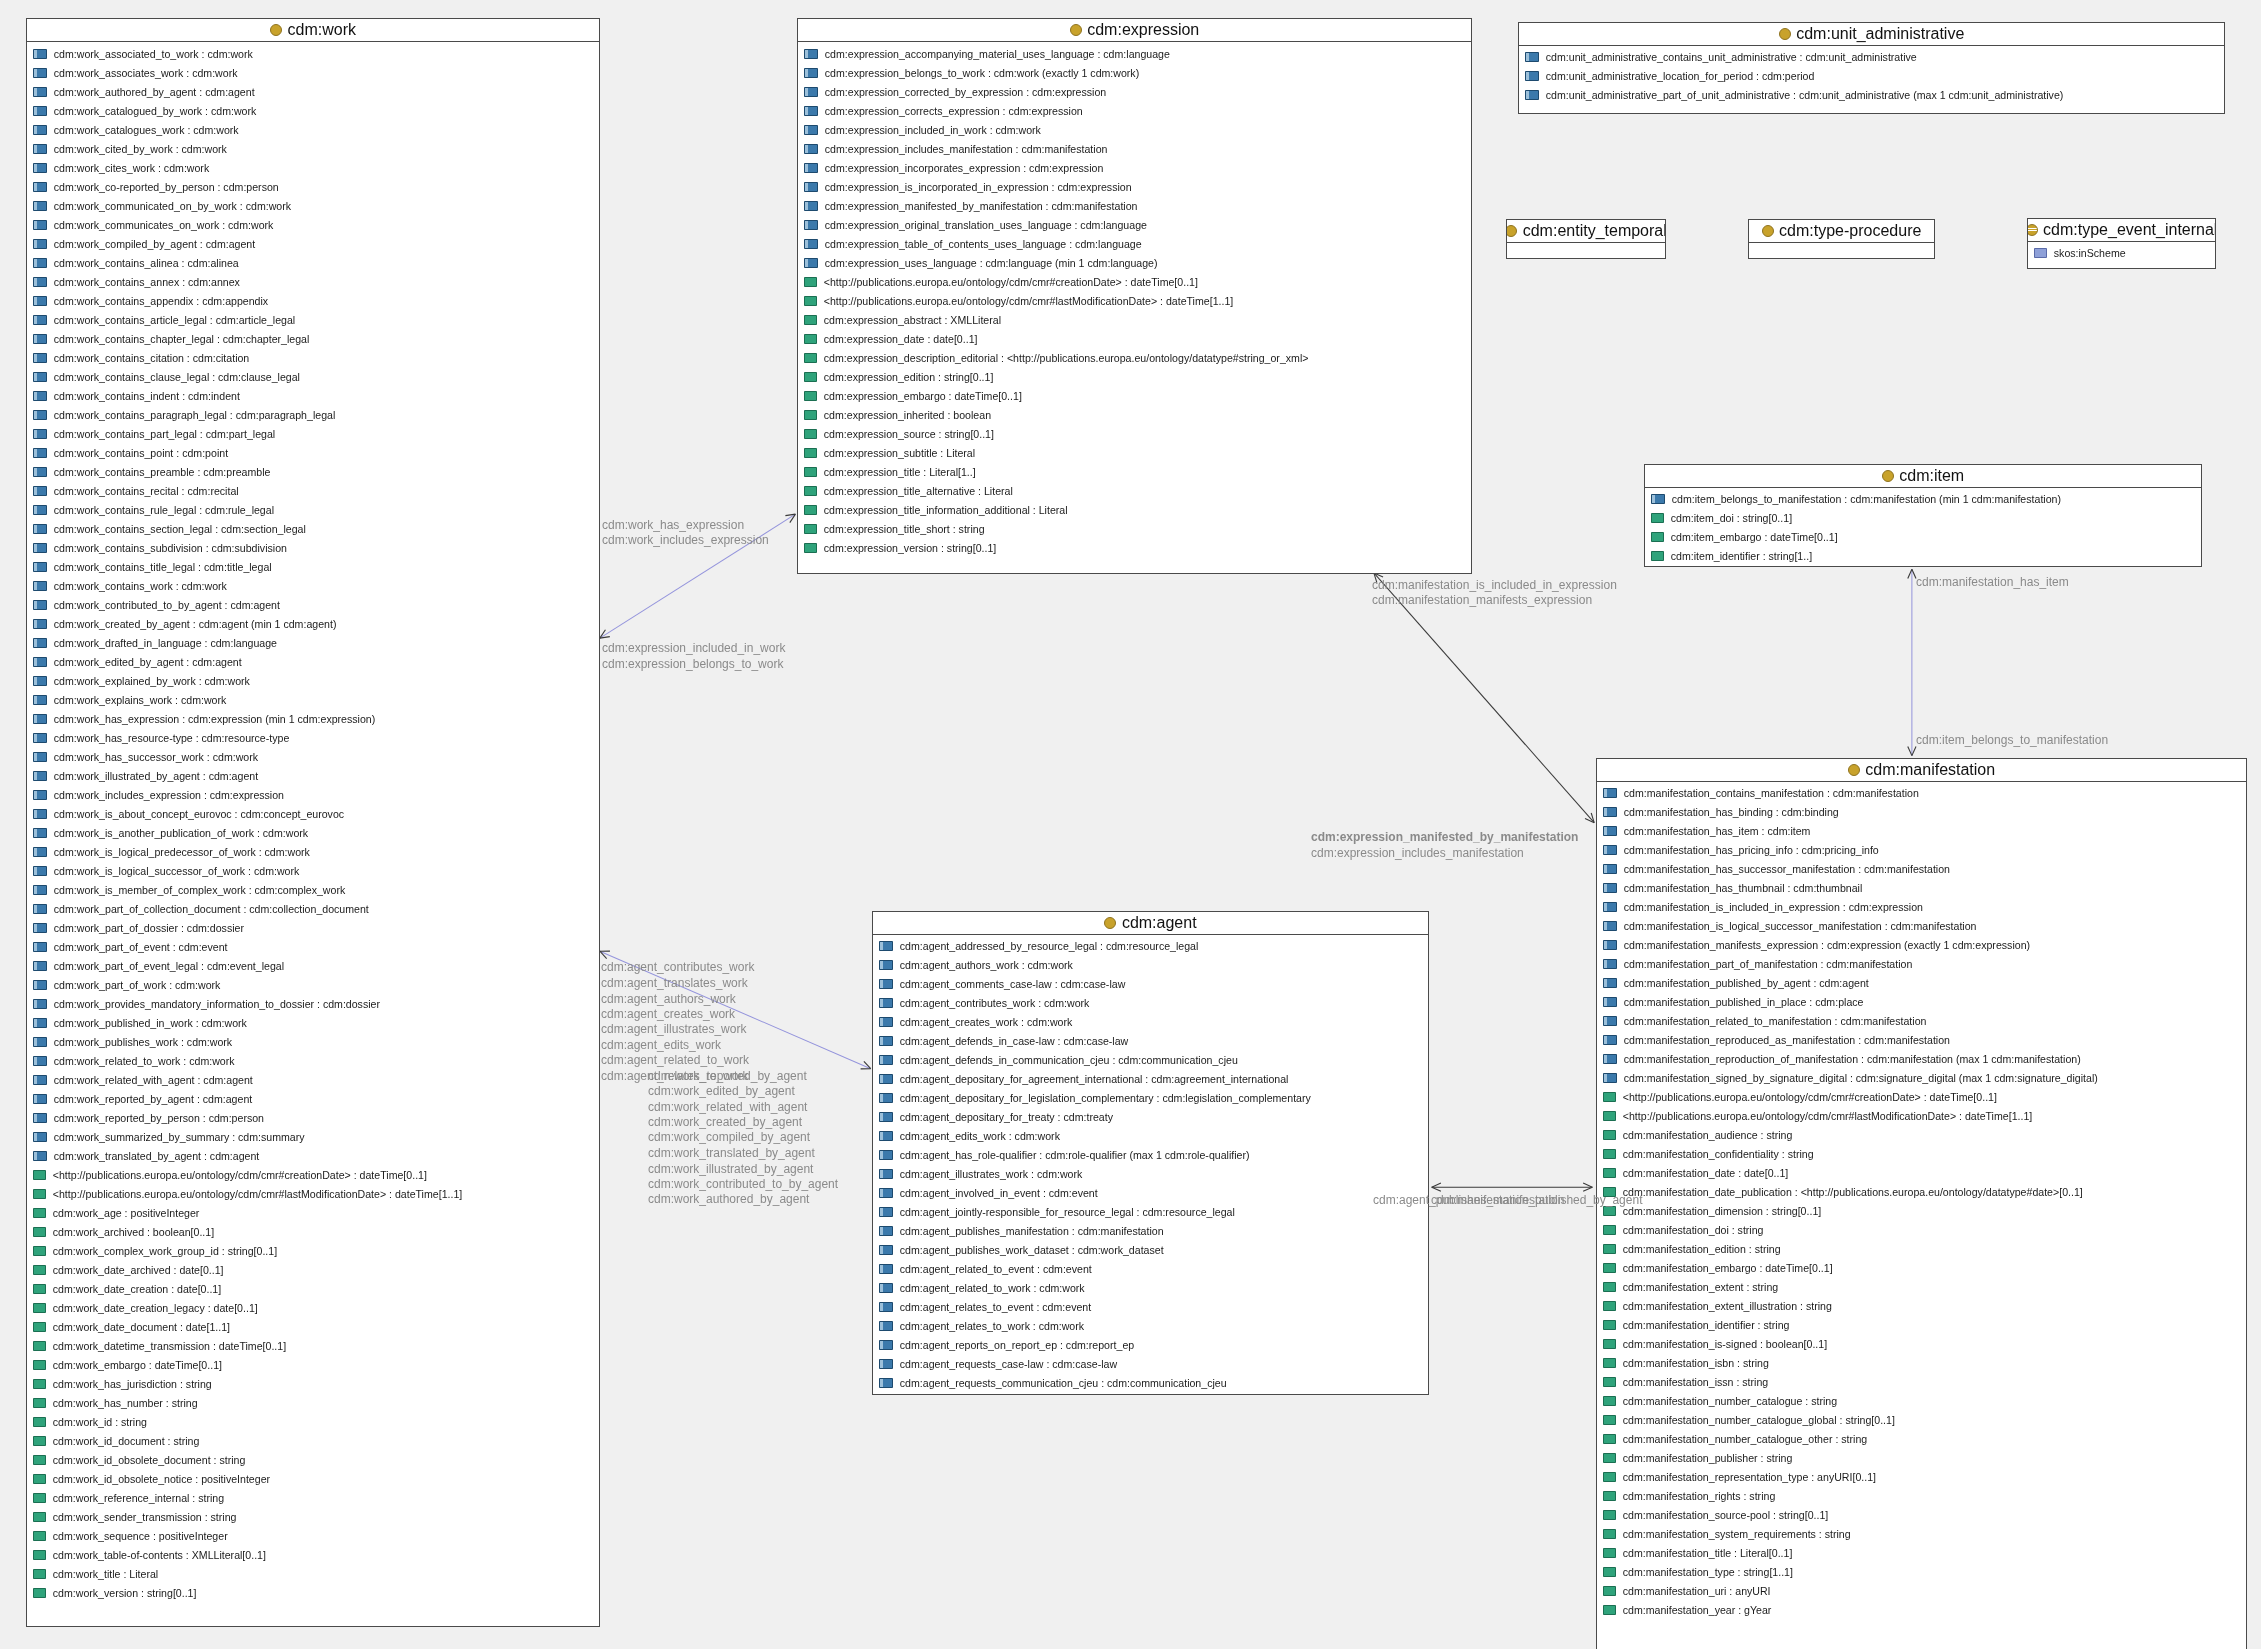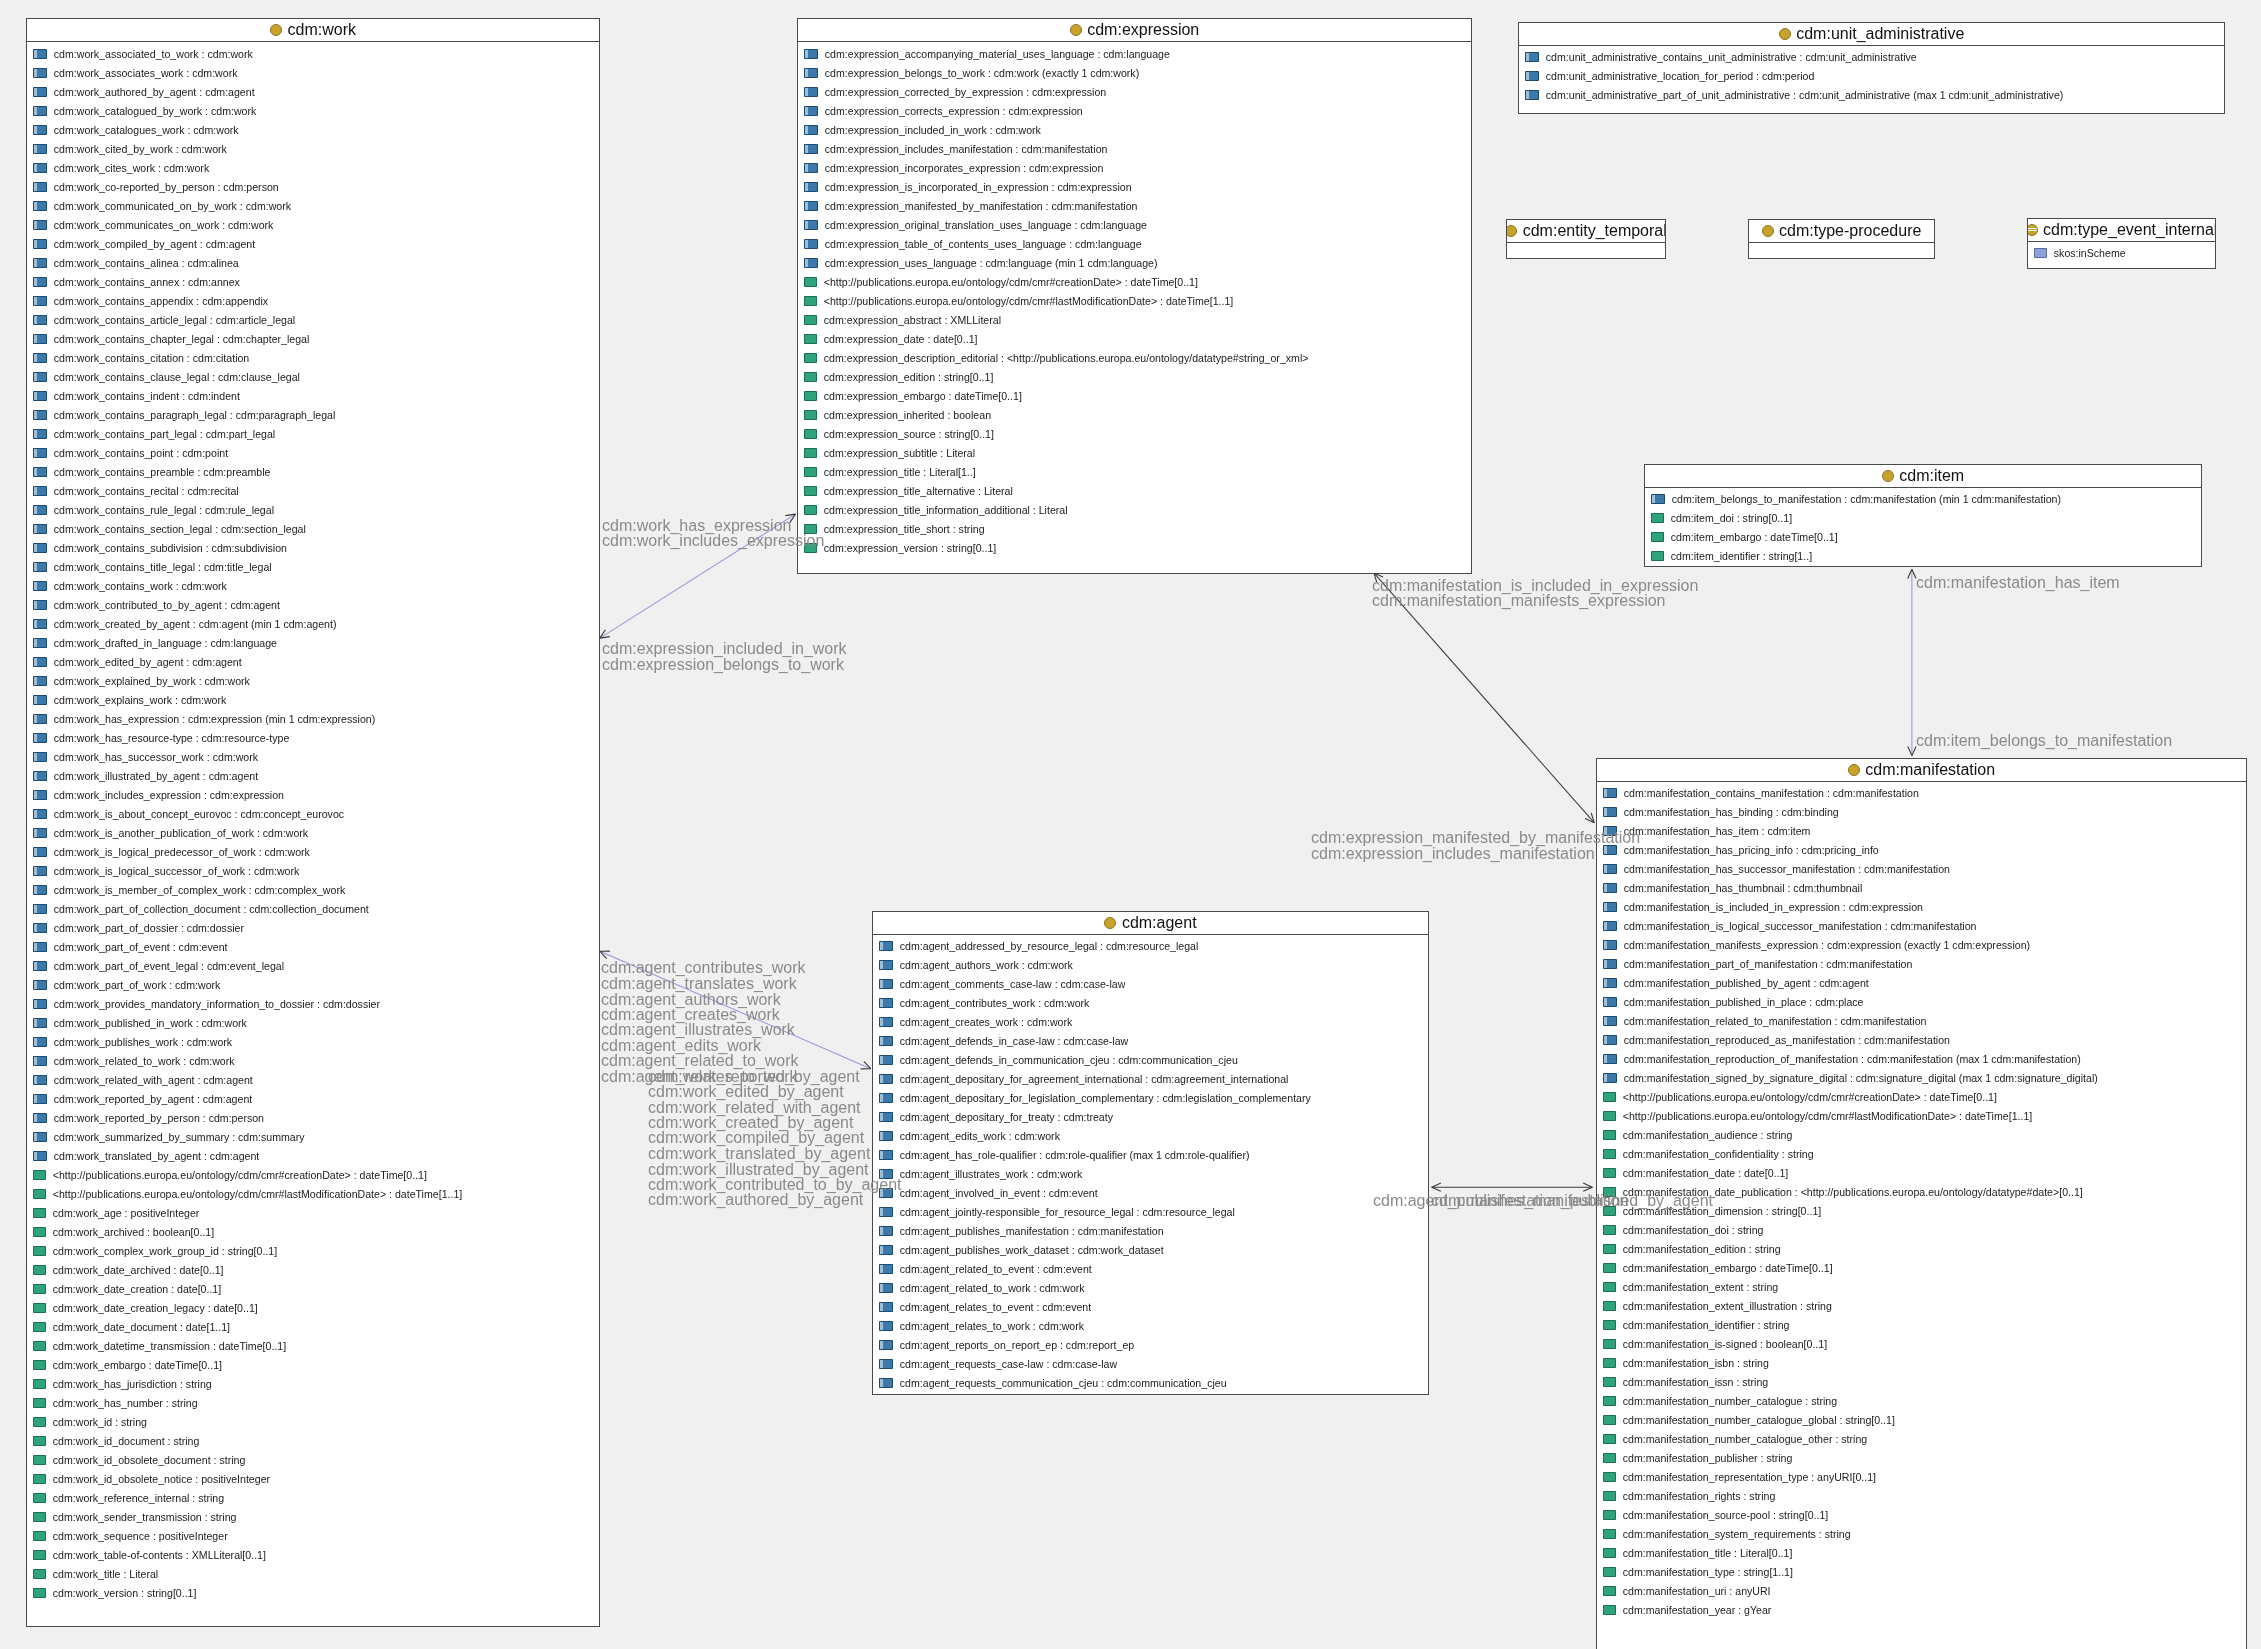--- a/index.html
+++ b/index.html
@@ -13,21 +13,21 @@
   .enum-dot{width:10px;height:10px;border-radius:50%;border:0.9px solid #8f7320;flex:0 0 auto;
     background:linear-gradient(to bottom,#C8A22B 0 2.8px,#fff 2.8px 3.7px,#C8A22B 3.7px 5.5px,#fff 5.5px 6.4px,#C8A22B 6.4px 10px);}
   .attr-rows{padding-top:1.8px;}
   .attr-row{height:19px;display:flex;align-items:center;gap:6.4px;padding-left:6.4px;
     font-size:10.6px;color:#1b1b1b;white-space:nowrap;overflow:hidden;}
   .icon{flex:0 0 auto;border-radius:0.9px;}
   .icon-object{width:12px;height:8.3px;background:#3B79AB;border:0.9px solid #1d4a6e;position:relative;}
   .icon-object::before{content:"";position:absolute;left:0;top:0;width:2.8px;height:100%;background:#9cc0da;}
   .icon-data{width:11px;height:8.3px;background:#2FA37B;border:0.9px solid #1b6f52;}
   .icon-scheme{width:11px;height:8.3px;background:#8EA0D8;border:0.9px solid #5a6aa8;}
-  .edge-label{position:absolute;font-size:16px;color:#8A8A8A;white-space:pre;line-height:13px;}
+  .edge-label{position:absolute;font-size:12px;color:#8A8A8A;white-space:pre;line-height:13px;}
 </style>
 </head>
 <body>
 
 <div id="canvas">
   <svg class="edges" xmlns="http://www.w3.org/2000/svg" viewBox="0 0 2463 1796" width="2262" height="1649">
       <line x1="653" y1="695" x2="866" y2="560" stroke="#9494DC" stroke-width="1.1"></line>
       <line x1="653" y1="695" x2="663.8847168598705" y2="693.411623822752" stroke="#3a3a3a" stroke-width="1.2"></line>
       <line x1="653" y1="695" x2="659.0823704814584" y2="685.8345884257016" stroke="#3a3a3a" stroke-width="1.2"></line>
       <line x1="866" y1="560" x2="855.1152831401295" y2="561.588376177248" stroke="#3a3a3a" stroke-width="1.2"></line>
@@ -878,21 +878,21 @@
           <span>cdm:manifestation_year : gYear</span>
         </div>
       </div>
     </div>
     <div class="edge-label" style="left: 602px; top: 519px;">cdm:work_has_expression</div>
     <div class="edge-label" style="left: 602px; top: 534px;">cdm:work_includes_expression</div>
     <div class="edge-label" style="left: 602px; top: 642px;">cdm:expression_included_in_work</div>
     <div class="edge-label" style="left: 602px; top: 658px;">cdm:expression_belongs_to_work</div>
     <div class="edge-label" style="left: 1372px; top: 579px;">cdm:manifestation_is_included_in_expression</div>
     <div class="edge-label" style="left: 1372px; top: 594px;">cdm:manifestation_manifests_expression</div>
-    <div class="edge-label" style="left: 1311px; top: 831px;">cdm:expression_manifested_by_manifestation</div>
+    <div class="edge-label" style="left: 1311px; top: 831px; font-weight: bold;">cdm:expression_manifested_by_manifestation</div>
     <div class="edge-label" style="left: 1311px; top: 847px;">cdm:expression_includes_manifestation</div>
     <div class="edge-label" style="left: 1916px; top: 576px;">cdm:manifestation_has_item</div>
     <div class="edge-label" style="left: 1916px; top: 734px;">cdm:item_belongs_to_manifestation</div>
     <div class="edge-label" style="left: 601px; top: 961px;">cdm:agent_contributes_work</div>
     <div class="edge-label" style="left: 601px; top: 977px;">cdm:agent_translates_work</div>
     <div class="edge-label" style="left: 601px; top: 993px;">cdm:agent_authors_work</div>
     <div class="edge-label" style="left: 601px; top: 1008px;">cdm:agent_creates_work</div>
     <div class="edge-label" style="left: 601px; top: 1023px;">cdm:agent_illustrates_work</div>
     <div class="edge-label" style="left: 601px; top: 1039px;">cdm:agent_edits_work</div>
     <div class="edge-label" style="left: 601px; top: 1054px;">cdm:agent_related_to_work</div>

